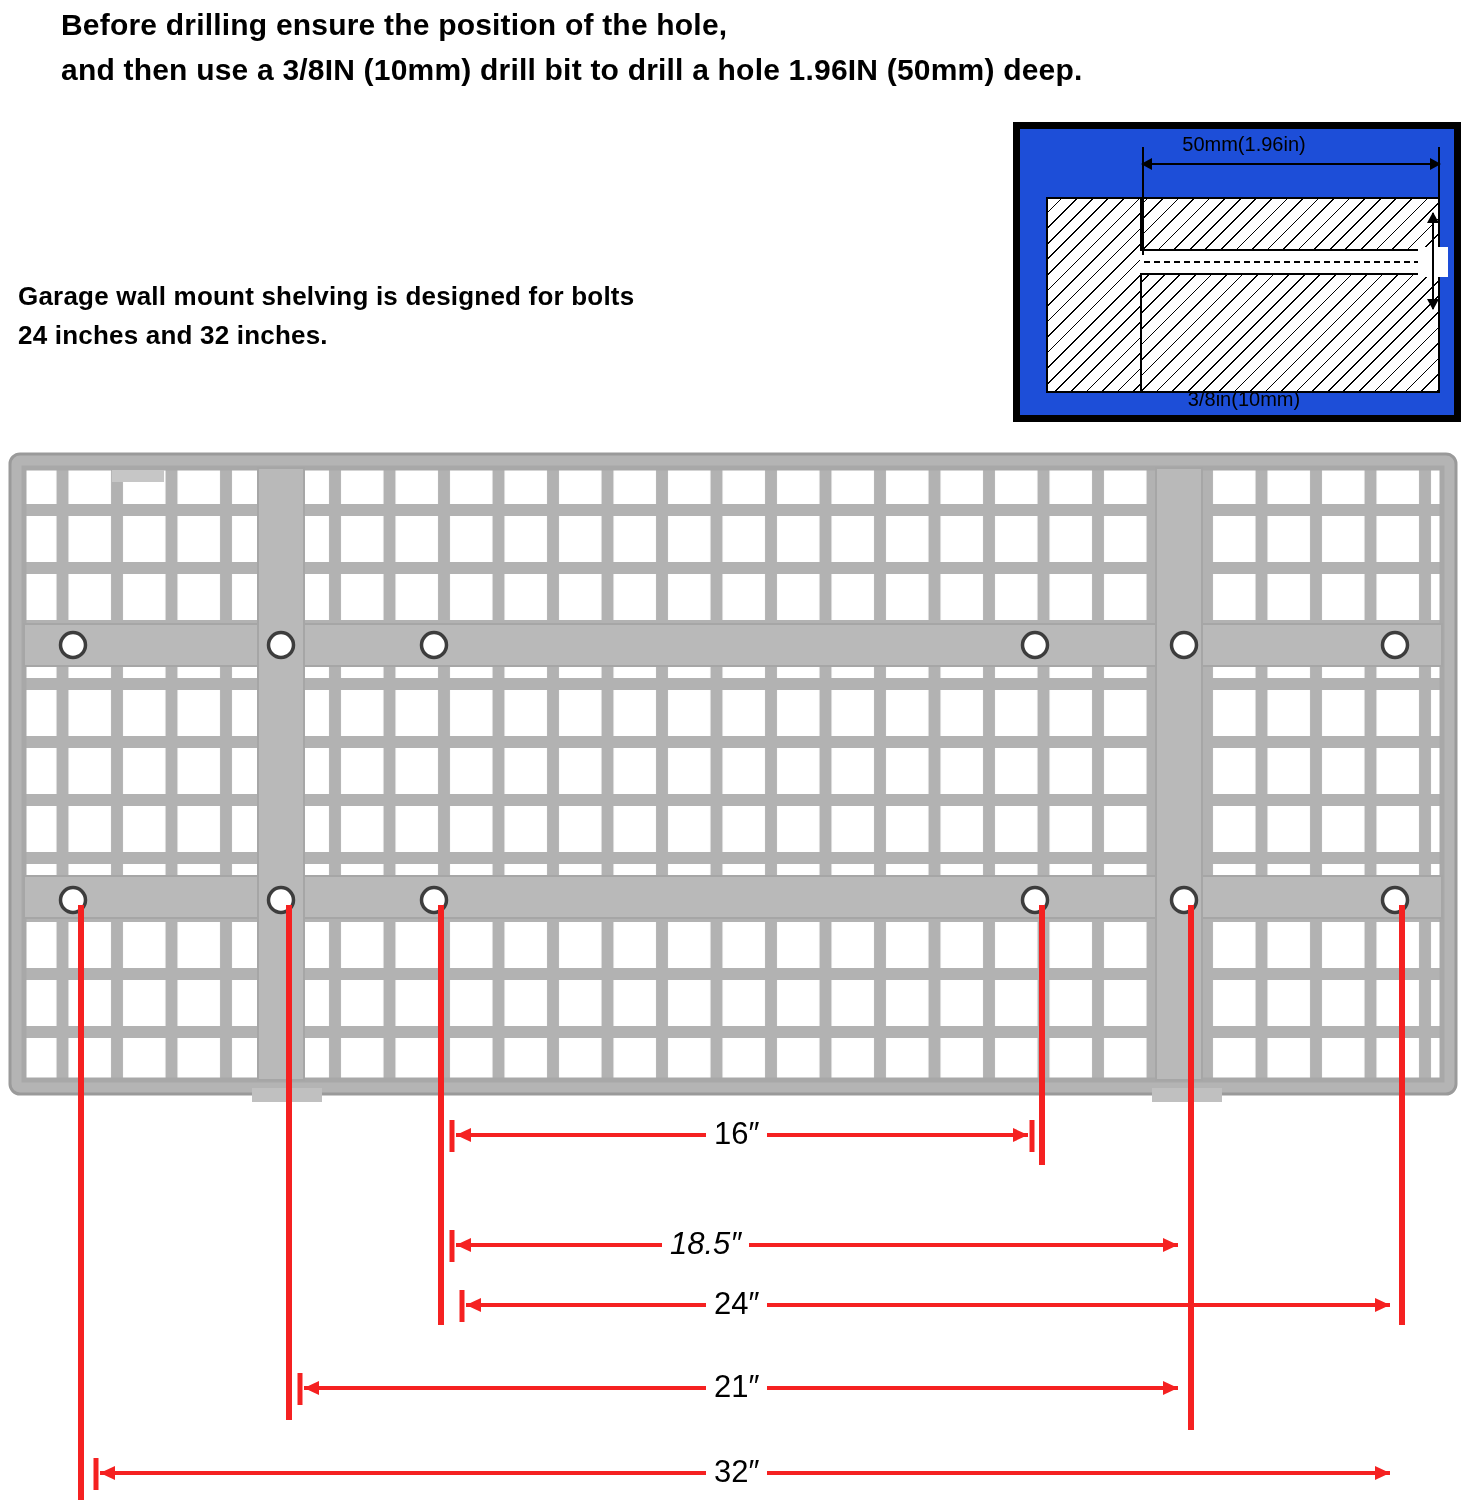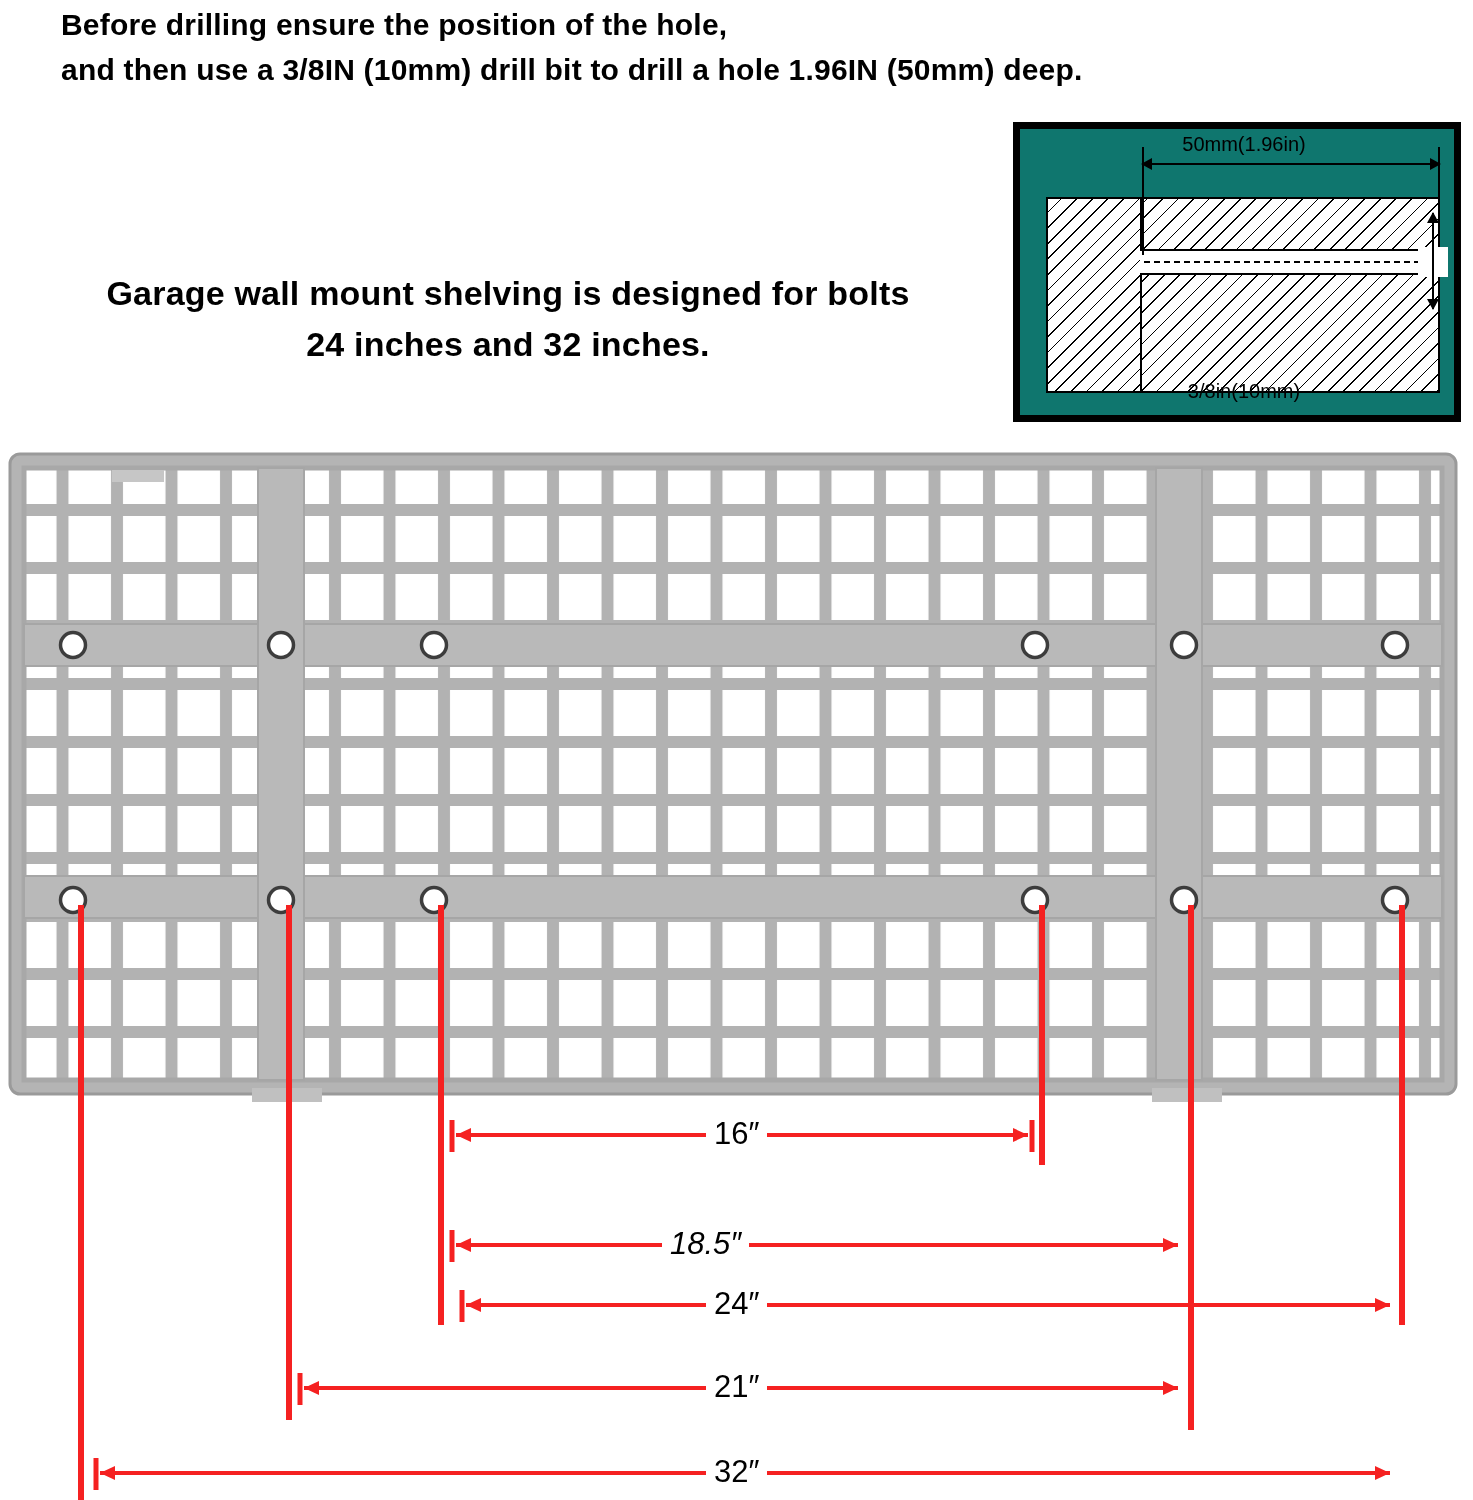--- a/index.html
+++ b/index.html
@@ -27,36 +27,35 @@
     left: 14px;
     top: 2px;
     font-size: 30px;
     width: 1000px;
     margin-left: 47px;
   }
   #instr-top .line { white-space: nowrap; }
 
   #instr-mid {
     left: 18px;
-    top: 268px;
-    font-size: 34px;
+    top: 277px;
+    font-size: 26px;
     width: 980px;
-    text-align: center;
   }
   #instr-mid .line { white-space: nowrap; }
 
   
   #drill-box {
     position: absolute;
     left: 1013px;
     top: 122px;
     width: 448px;
     height: 300px;
     border: 7px solid #000;
-    background: #0f766e;
+    background: #1d4ed8;
     box-sizing: border-box;
   }
   #drill-inner {
     position: absolute;
     inset: 0;
   }
   .hatch {
     position: absolute;
     background-color: #ffffff;
     background-image: repeating-linear-gradient(
@@ -105,21 +104,21 @@
   #dim-50-arrow::after  { right: -1px; border-left: 11px solid #000; }
   .tickline {
     position: absolute;
     width: 2px;
     background: #000;
   }
   #tick-50-l { left: 122px; top: 18px; height: 108px; }
   #tick-50-r { left: 418px; top: 18px; height: 108px; }
   #dim-10-label {
     position: absolute;
-    left: 0; bottom: 12px; width: 448px;
+    left: 0; bottom: 4px; width: 448px;
     text-align: center;
     font-size: 20px;
     font-weight: normal;
   }
   #dim-10-arrow {
     position: absolute;
     left: 412px; top: 84px; width: 2px; height: 96px;
     background: #000;
   }
   #dim-10-arrow::before, #dim-10-arrow::after {

